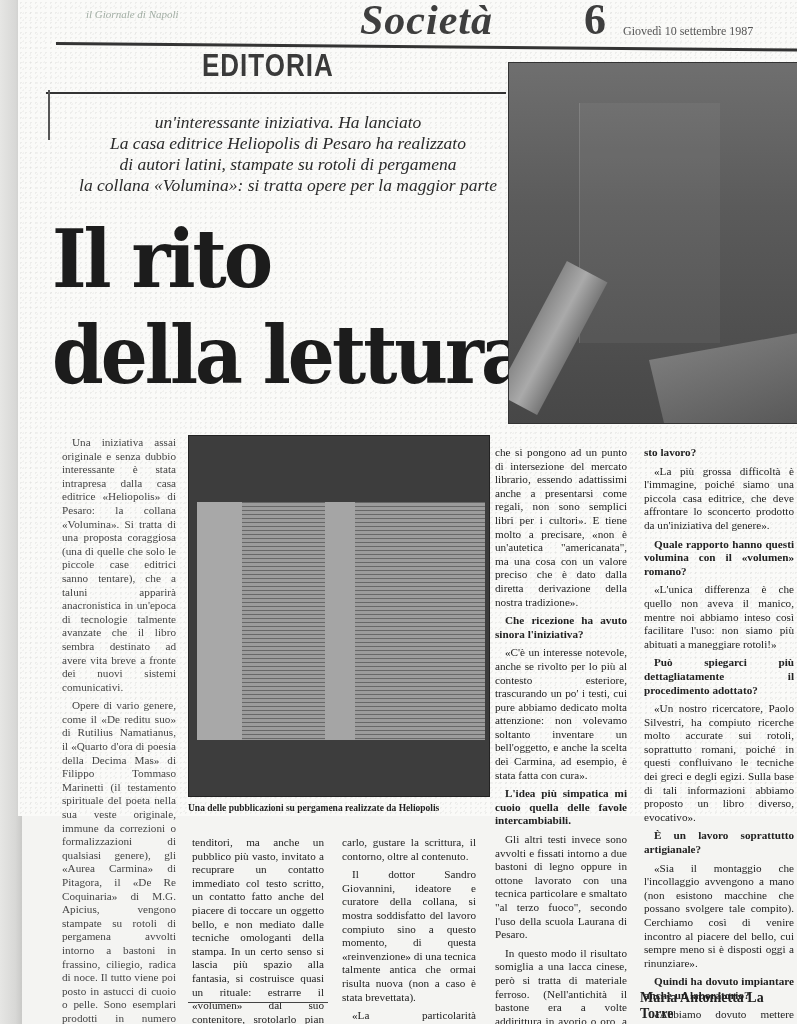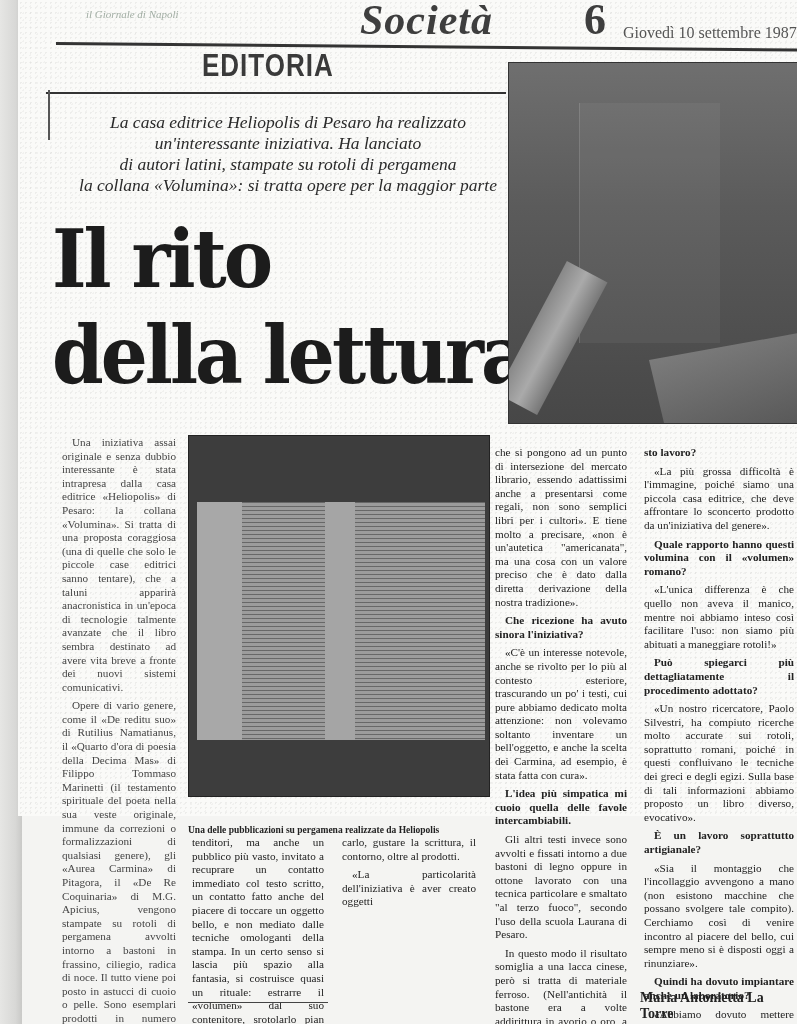--- a/index.html
+++ b/index.html
@@ -20,21 +20,21 @@
     background-position: 0 0, 2px 3px;
   }
   .leftedge {
     position: absolute; left: 0; top: 0; width: 22px; height: 1024px;
     background: linear-gradient(90deg, #e6e6e4 0, #d8d8d6 70%, #c9c9c7 100%);
   }
   .masthead { position: absolute; left: 60px; top: 0; width: 730px; height: 46px; }
   .paper-name { position: absolute; left: 8px; top: 8px; font-size: 11px; color: #8b9a8e; font-style: italic; opacity: .8; }
   .section-name { position: absolute; left: 282px; top: -4px; font-size: 42px; font-style: italic; font-weight: bold; color: #3e3e3e; letter-spacing: 1px; }
   .page-num { position: absolute; left: 506px; top: -6px; font-size: 44px; font-weight: bold; color: #3e3e3e; }
-  .date { position: absolute; left: 545px; top: 24px; font-size: 16px; color: #555; }
+  .date { position: absolute; left: 545px; top: 24px; font-size: 12px; color: #555; }
   .rule-top { position: absolute; left: 38px; top: 42px; width: 760px; height: 3px; background: #333; transform: rotate(0.5deg); transform-origin: left; }
   .rubric {
     position: absolute; left: 184px; top: 50px; font-family: "Liberation Sans", sans-serif;
     font-size: 26px; font-weight: bold; color: #3a3a3a; letter-spacing: 1px; transform: scaleY(1.2);
   }
   .rule-2 { position: absolute; left: 28px; top: 92px; width: 460px; height: 2px; background: #333; }
   .vrule { position: absolute; left: 30px; top: 90px; width: 2px; height: 50px; background: #555; }
   .kicker {
     position: absolute; left: 50px; top: 112px; width: 440px;
     font-style: italic; font-size: 17.5px; line-height: 21px; text-align: center; color: #2a2a2a;
@@ -73,21 +73,21 @@
     background: #9c9c9c;
     background-image: repeating-linear-gradient(180deg, rgba(40,40,40,.45) 0 1px, transparent 1px 4px);
   }
   .photo-mid .parch::before {
     content: ""; position: absolute; left: 0; top: 0; width: 45px; height: 100%; background: #a8a8a8;
   }
   .photo-mid .parch::after {
     content: ""; position: absolute; left: 128px; top: 0; width: 30px; height: 100%; background: #a5a5a5;
   }
   .caption {
-    position: absolute; left: 170px; top: 825px; font-size: 9.5px; font-weight: bold; color: #222;
+    position: absolute; left: 170px; top: 803px; font-size: 9.5px; font-weight: bold; color: #222;
   }
   .col {
     position: absolute; font-size: 11.2px; line-height: 13.6px; text-align: justify; color: #222;
     hyphens: manual;
   }
   .col p { margin: 4px; text-indent: 10px; }
   .col p + p { margin-top: 5px; }
   .col .q { font-weight: bold; }
   .col1 { left: 40px; top: 432px; width: 122px; color: #444; }
   .col2 { left: 170px; top: 832px; width: 140px; }
@@ -108,22 +108,22 @@
     <span class="page-num">6</span>
     <span class="date">Giovedì 10 settembre 1987</span>
   </div>
   <div class="rule-top"></div>
 
   <div class="rubric">EDITORIA</div>
   <div class="rule-2"></div>
   <div class="vrule"></div>
 
   <div class="kicker">
+    <span>un'interessante iniziativa. Ha lanciato</span>
     <span>La casa editrice Heliopolis di Pesaro ha realizzato</span>
-    <span>un'interessante iniziativa. Ha lanciato</span>
     <span>di autori latini, stampate su rotoli di pergamena</span>
     <span>la collana «Volumina»: si tratta opere per la maggior parte</span>
   </div>
 
   <div class="headline">
     <span class="l1">Il rito</span>
     <span class="l2">della lettura</span>
   </div>
 
   <div class="photo-top">
@@ -141,21 +141,22 @@
     <p>Una iniziativa assai originale e senza dubbio interessante è stata intrapresa dalla casa editrice «Heliopolis» di Pesaro: la collana «Volumina». Si tratta di una proposta coraggiosa (una di quelle che solo le piccole case editrici sanno tentare), che a taluni apparirà anacronistica in un'epoca di tecnologie talmente avanzate che il libro sembra destinato ad avere vita breve a fronte dei nuovi sistemi comunicativi.</p>
     <p>Opere di vario genere, come il «De reditu suo» di Rutilius Namatianus, il «Quarto d'ora di poesia della Decima Mas» di Filippo Tommaso Marinetti (il testamento spirituale del poeta nella sua veste originale, immune da correzioni o formalizzazioni di qualsiasi genere), gli «Aurea Carmina» di Pitagora, il «De Re Coquinaria» di M.G. Apicius, vengono stampate su rotoli di pergamena avvolti intorno a bastoni in frassino, ciliegio, radica di noce. Il tutto viene poi posto in astucci di cuoio o pelle. Sono esemplari prodotti in numero limitato con tecniche artigianali.</p>
     <p>L'ispirazione è data dall'antico «volumen» romano, scritto a mano in numero ovviamente ridotto di copie, con una tecnica che ben poco ha in comune con la stampa moderna e che entra essa stessa a determinare in un certo senso il carattere dell'opera. È, come si vede, un'impostazione volutamente e radicalmente anticonformista, volta a coinvolgere appassionati e in-</p>
   </div>
 
   <div class="col col2">
     <p style="text-indent:0">tenditori, ma anche un pubblico più vasto, invitato a recuprare un contatto immediato col testo scritto, un contatto fatto anche del piacere di toccare un oggetto bello, e non mediato dalle tecniche omologanti della stampa. In un certo senso si lascia più spazio alla fantasia, si costruisce quasi un rituale: estrarre il «volumen» dal suo contenitore, srotolarlo pian piano, e quindi appropriarsene, toc-</p>
   </div>
 
   <div class="col col3">
-    <p style="text-indent:0">carlo, gustare la scrittura, il contorno, oltre al prodotti.</p>
+    <p style="text-indent:0">carlo, gustare la scrittura, il contorno, oltre al contenuto.</p>
+    <p>Il dottor Sandro Giovannini, ideatore e curatore della collana, si mostra soddisfatto del lavoro compiuto sino a questo momento, di questa «reinvenzione» di una tecnica talmente antica che ormai risulta nuova (non a caso è stata brevettata).</p>
     <p>«La particolarità dell'iniziativa è aver creato oggetti</p>
   </div>
 
   <div class="col col4">
     <p style="text-indent:0">che si pongono ad un punto di intersezione del mercato librario, essendo adattissimi anche a presentarsi come regali, non sono semplici libri per i cultori». E tiene molto a precisare, «non è un'autetica "americanata", ma una cosa con un valore preciso che è dato dalla diretta derivazione della nostra tradizione».</p>
     <p class="q">Che ricezione ha avuto sinora l'iniziativa?</p>
     <p>«C'è un interesse notevole, anche se rivolto per lo più al contesto esteriore, trascurando un po' i testi, cui pure abbiamo dedicato molta attenzione: non volevamo soltanto inventare un bell'oggetto, e anche la scelta dei Carmina, ad esempio, è stata fatta con cura».</p>
     <p class="q">L'idea più simpatica mi cuoio quella delle favole intercambiabili.</p>
     <p>Gli altri testi invece sono avvolti e fissati intorno a due bastoni di legno oppure in ottone lavorato con una tecnica particolare e smaltato "al terzo fuoco", secondo l'uso della scuola Laurana di Pesaro.</p>
     <p>In questo modo il risultato somiglia a una lacca cinese, però si tratta di materiale ferroso. (Nell'antichità il bastone era a volte addirittura in avorio o oro, a seconda del committente)».</p>

